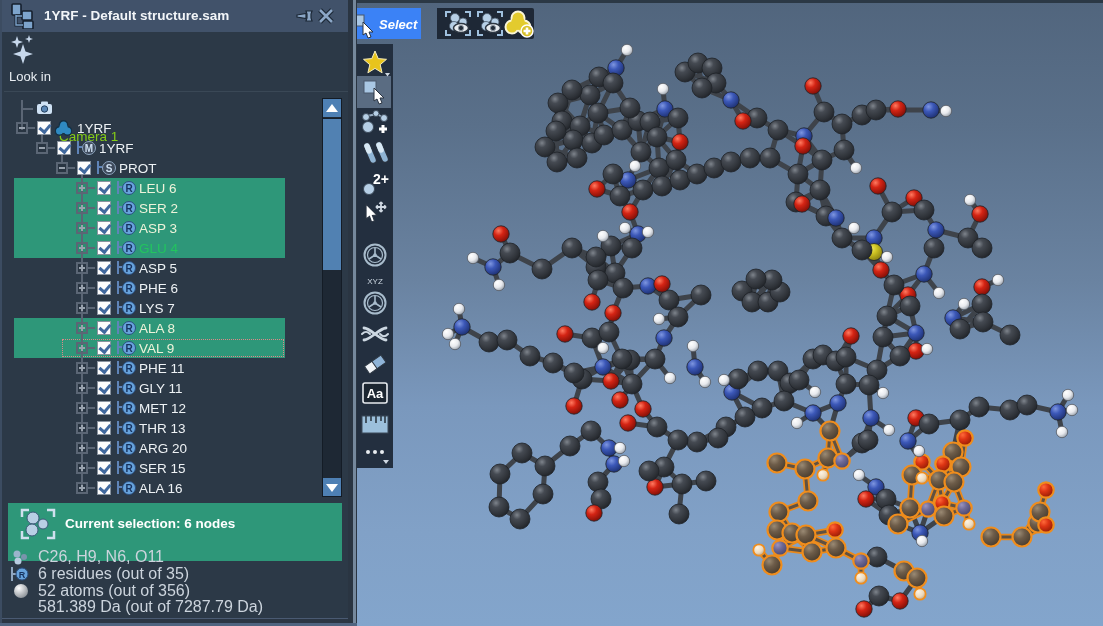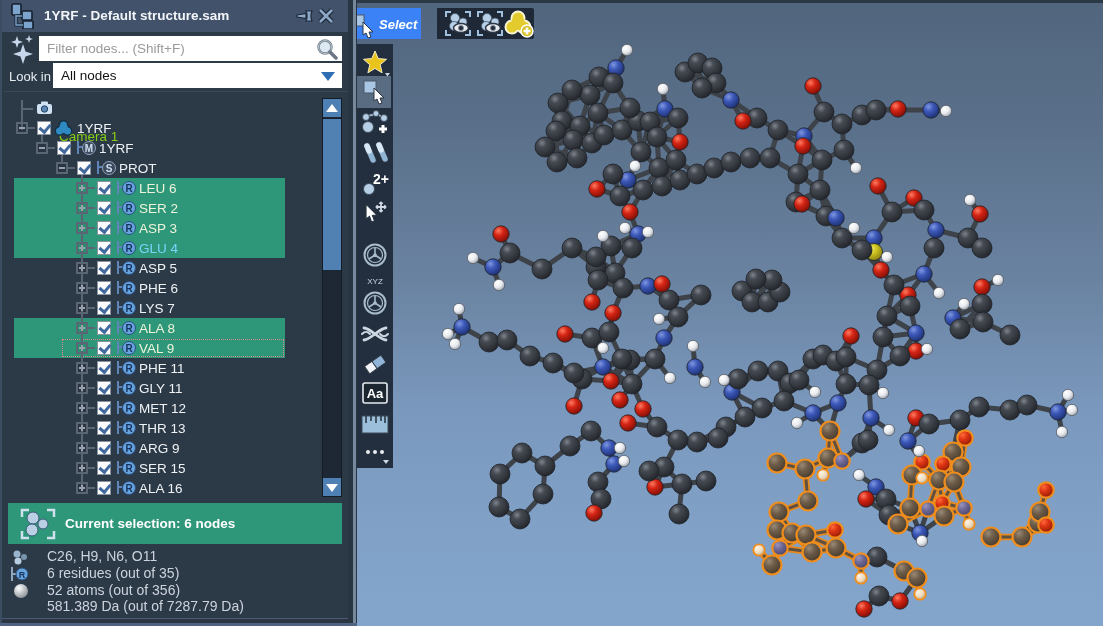--- a/index.html
+++ b/index.html
@@ -45,24 +45,24 @@
 .nico.r { background:#67a3dc; color:#16325e; border:1px solid #2b4f80; }
 .nico.m { background:#3e4a5c; color:#cfe0f2; border:1px solid #8fa6c0; }
 .gl { position:absolute; background:#5b6675; }
 
 #sbar { position:absolute; left:320px; top:98px; width:20px; height:399px; background:#1e2834; border:1px solid #141c26; }
 #sbar .btn { position:absolute; left:0px; width:18px; height:18px; background:#4e80b4; }
 #sbar .thumb { position:absolute; left:0px; top:19px; width:18px; height:152px; background:#5181b2; border-top:1px solid #16202c; }
 #sbar .tri-up { position:absolute; left:3px; top:5px; width:0; height:0; border-left:6px solid transparent; border-right:6px solid transparent; border-bottom:8px solid #fff; }
 #sbar .tri-dn { position:absolute; left:3px; top:6px; width:0; height:0; border-left:6px solid transparent; border-right:6px solid transparent; border-top:8px solid #fff; }
 
-#selbar { position:absolute; left:6px; top:503px; width:334px; height:41px; background:#2e9779; }
+#selbar { position:absolute; left:6px; top:503px; width:334px; height:58px; background:#2e9779; }
 #selbar .t { position:absolute; left:57px; top:13px; color:#fff; font-size:13.5px; font-weight:bold; }
 
-.stat { position:absolute; left:36px; color:#ccd4dd; font-size:14px;margin-left:9px; }
+.stat { position:absolute; left:36px; color:#ccd4dd; font-size:16px; }
 #pbottom { position:absolute; left:0; top:618px; width:350px; height:8px; background:#2b3644; border-top:1px solid #4a5a72; }
 #pbottom2 { position:absolute; left:0; top:623px; width:357px; height:3px; background:#4f6480; z-index:5; }
 </style>
 </head>
 <body>
 <div id="app">
 
   <div id="vp"></div>
   <div id="vp-topline"></div>
   <svg width="1103" height="626" viewBox="0 0 1103 626" style="position:absolute;left:0;top:0;">
@@ -1094,33 +1094,21 @@
         </g>
         <path d="M24 2 L36 14 M36 2 L24 14" stroke="#1c2836" stroke-width="5"></path>
         <path d="M24 2 L36 14 M36 2 L24 14" stroke="#8ba6c6" stroke-width="2.6"></path>
       </svg>
     </div>
     <svg width="30" height="30" style="position:absolute;left:6px;top:34px">
       <path d="M15 10 L17.5 17.5 L25 20 L17.5 22.5 L15 30 L12.5 22.5 L5 20 L12.5 17.5 Z" fill="#c7d8ec"></path>
       <path d="M9 2 L10.5 6.5 L15 8 L10.5 9.5 L9 14 L7.5 9.5 L3 8 L7.5 6.5 Z" fill="#c7d8ec"></path>
       <path d="M21 1 L22 4 L25 5 L22 6 L21 9 L20 6 L17 5 L20 4 Z" fill="#c7d8ec"></path>
     </svg>
-    <div id="filterbox">
-      <div class="ph">Filter nodes... (Shift+F)</div>
-      <svg width="22" height="22" style="position:absolute;right:4px;top:2px">
-        <circle cx="9" cy="9" r="6.5" fill="#dce8f2" stroke="#7c8894" stroke-width="2.5"></circle>
-        <circle cx="9" cy="9" r="6.5" fill="none" stroke="#b0bcc8" stroke-width="1"></circle>
-        <line x1="14" y1="14" x2="20" y2="20" stroke="#6a7684" stroke-width="3.5" stroke-linecap="round"></line>
-      </svg>
-    </div>
     <div id="lookin">Look in</div>
-    <div id="combo">
-        <div class="v">All nodes</div>
-        <div class="arr"></div>
-      </div>
     <div id="treesep"></div>
     <div id="tree">
       <div style="position:absolute;left:10px;top:86px;width:271px;height:80px;background:#2e9779;"></div>
 <div style="position:absolute;left:10px;top:226px;width:271px;height:40px;background:#2e9779;"></div>
 <div style="position:absolute;left:58px;top:247px;width:222px;height:18px;border:1px dotted #d88;"></div>
 <div class="gl" style="left:17px;top:8px;width:2px;height:30px;"></div>
 <div class="gl" style="left:19px;top:16px;width:10px;height:2px;"></div>
 <div class="gl" style="left:37px;top:42px;width:2px;height:8px;"></div>
 <div class="gl" style="left:57px;top:62px;width:2px;height:8px;"></div>
 <div class="gl" style="left:77px;top:82px;width:2px;height:314px;"></div>
@@ -1183,21 +1171,21 @@
           <div class="tick" style="left:113px;top:3px;"></div>
           <div class="nico r" style="left:118px;top:3px;">R</div>
           <div class="rowtxt" style="left:135px;color:#eef3da;">ASP 3</div>
         </div>
 <div class="row" style="top:146px;">
           <div class="ex plus" style="left:72px;top:4px;"></div>
           <div class="gl" style="left:84px;top:9px;width:7px;height:2px;"></div>
           <div class="cb" style="left:93px;top:3px;"></div>
           <div class="tick" style="left:113px;top:3px;"></div>
           <div class="nico r" style="left:118px;top:3px;">R</div>
-          <div class="rowtxt" style="left:135px;color:#7dd3fc;">GLU 4</div>
+          <div class="rowtxt" style="left:135px;color:#22c55e;">GLU 4</div>
         </div>
 <div class="row" style="top:166px;">
           <div class="ex plus" style="left:72px;top:4px;"></div>
           <div class="gl" style="left:84px;top:9px;width:7px;height:2px;"></div>
           <div class="cb" style="left:93px;top:3px;"></div>
           <div class="tick" style="left:113px;top:3px;"></div>
           <div class="nico r" style="left:118px;top:3px;">R</div>
           <div class="rowtxt" style="left:135px;color:#eef2f5;">ASP 5</div>
         </div>
 <div class="row" style="top:186px;">
@@ -1263,21 +1251,21 @@
           <div class="tick" style="left:113px;top:3px;"></div>
           <div class="nico r" style="left:118px;top:3px;">R</div>
           <div class="rowtxt" style="left:135px;color:#eef2f5;">THR 13</div>
         </div>
 <div class="row" style="top:346px;">
           <div class="ex plus" style="left:72px;top:4px;"></div>
           <div class="gl" style="left:84px;top:9px;width:7px;height:2px;"></div>
           <div class="cb" style="left:93px;top:3px;"></div>
           <div class="tick" style="left:113px;top:3px;"></div>
           <div class="nico r" style="left:118px;top:3px;">R</div>
-          <div class="rowtxt" style="left:135px;color:#eef2f5;">ARG 9</div>
+          <div class="rowtxt" style="left:135px;color:#eef2f5;">ARG 20</div>
         </div>
 <div class="row" style="top:366px;">
           <div class="ex plus" style="left:72px;top:4px;"></div>
           <div class="gl" style="left:84px;top:9px;width:7px;height:2px;"></div>
           <div class="cb" style="left:93px;top:3px;"></div>
           <div class="tick" style="left:113px;top:3px;"></div>
           <div class="nico r" style="left:118px;top:3px;">R</div>
           <div class="rowtxt" style="left:135px;color:#eef2f5;">SER 15</div>
         </div>
 <div class="row" style="top:386px;">

